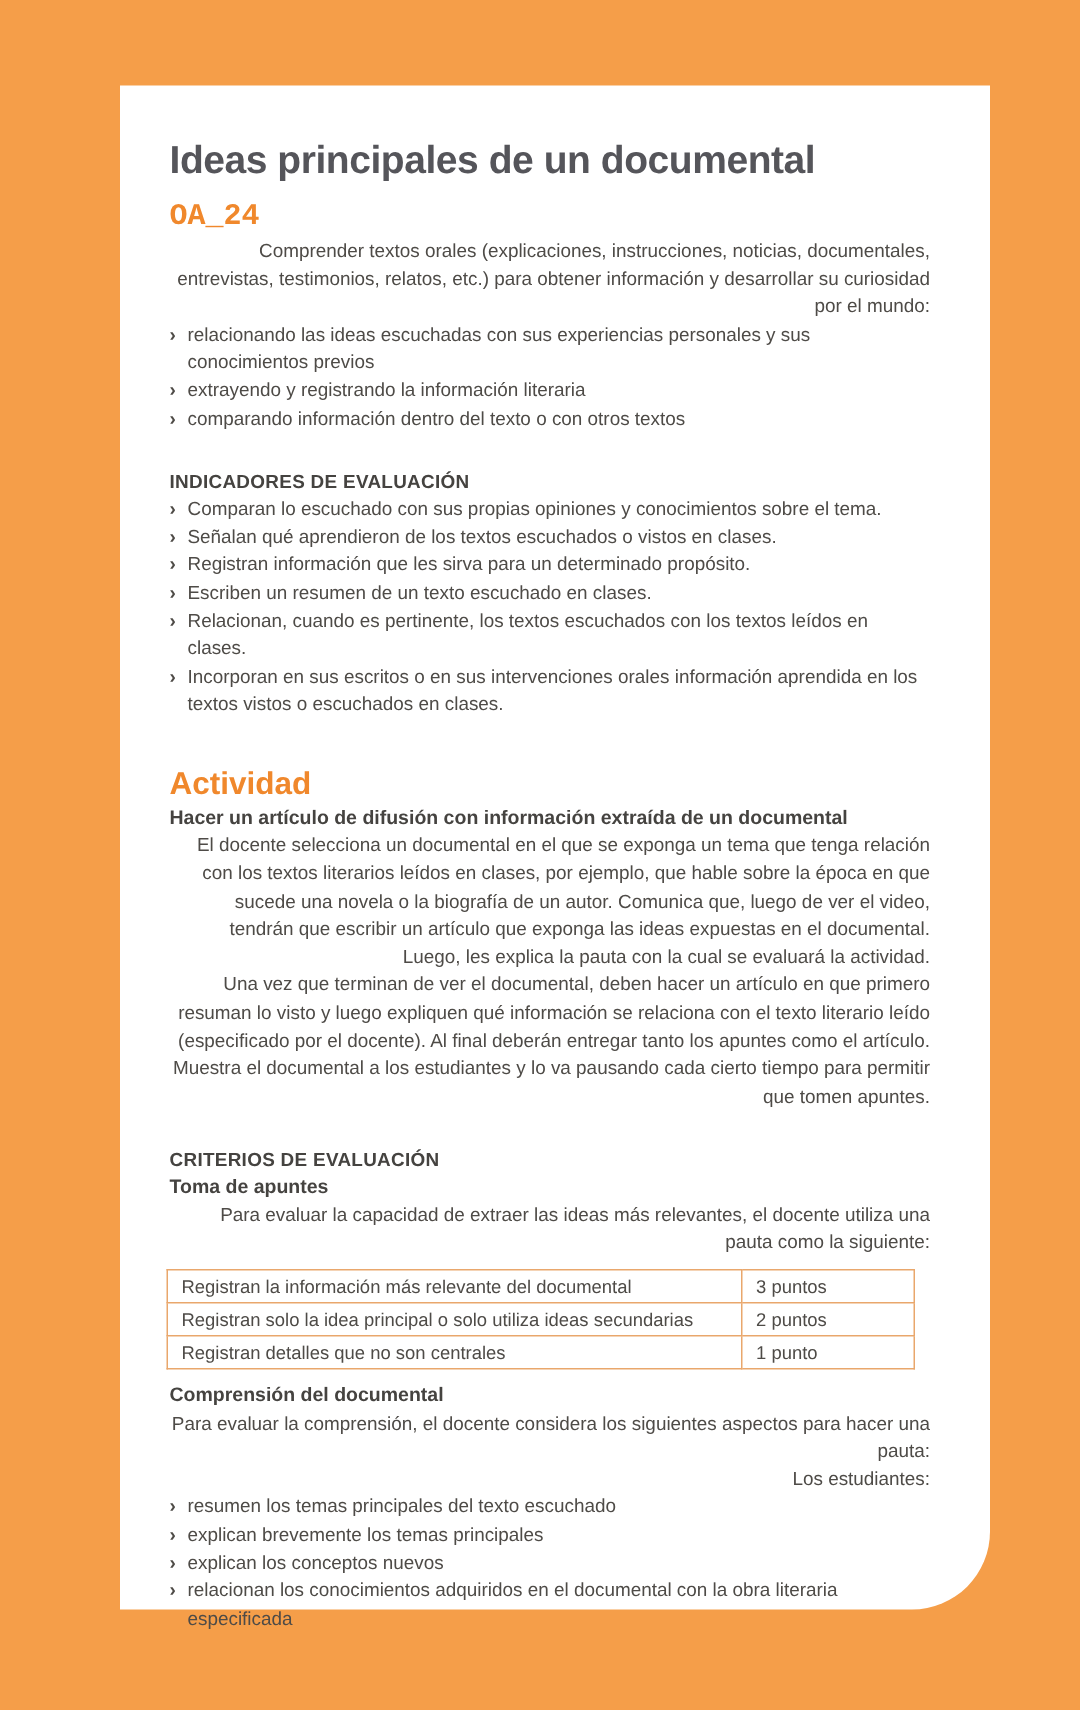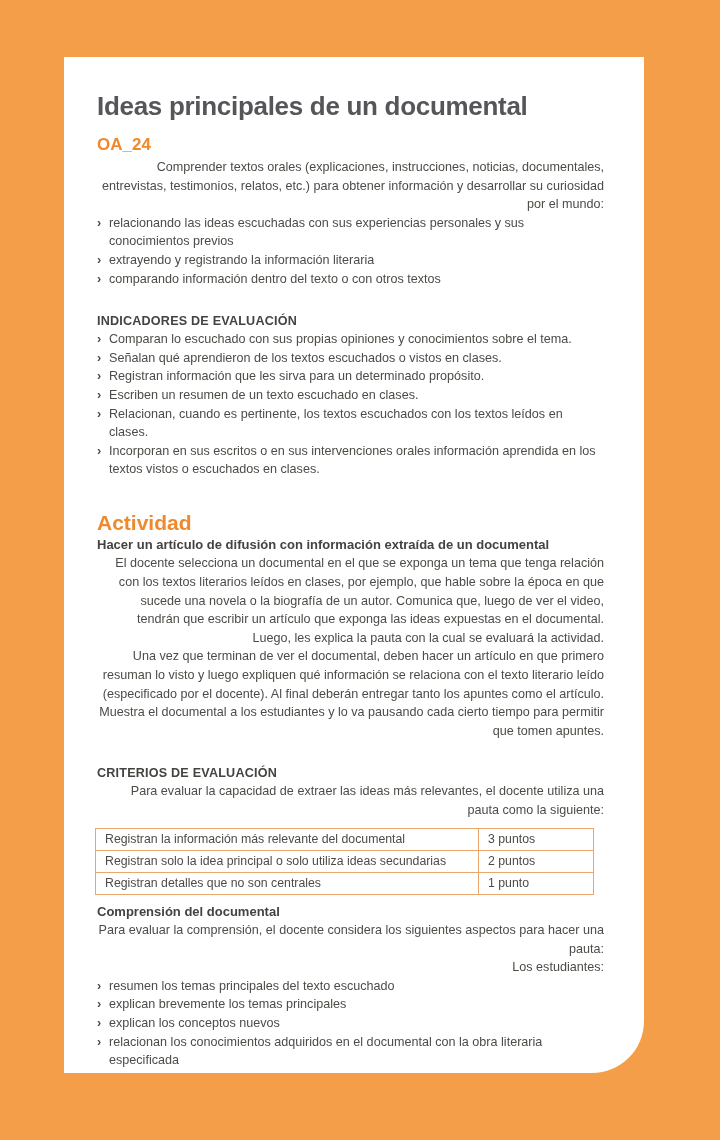--- a/index.html
+++ b/index.html
@@ -4,41 +4,41 @@
 <style>
   * { margin: 0; padding: 0; box-sizing: border-box; }
   html, body {
     width: 720px; height: 1140px;
     font-family: "Liberation Sans", "DejaVu Sans", sans-serif;
   }
   body { background: #F59E49; position: relative; overflow: hidden; }
 
   .card {
     position: absolute;
-    left: 64px; top: 57px;
+    left: 80px; top: 57px;
     width: 580px; height: 1016px;
     background: #FFFFFF;
     border-bottom-right-radius: 52px;
     padding: 34px 40px 13px 33px;
     color: #4E4B47;
   }
 
   .page-title {
     font-size: 26px;
     font-weight: bold;
     color: #55555A;
     letter-spacing: -0.3px;
     line-height: 30px;
   }
 
   .accent-heading {
     color: #F0882C;
     font-weight: bold;
   }
-  .oa-heading   { font-size: 17px; margin-top: 13px; line-height: 22px; }
+  .oa-heading   { font-size: 20px; margin-top: 13px; line-height: 22px; font-family: Liberation Mono, monospace; }
   .act-heading  { font-size: 21px; margin-top: 31px; line-height: 26px; }
 
   .caps-heading {
     font-size: 12.6px;
     font-weight: bold;
     color: #454340;
     letter-spacing: 0.2px;
     margin-top: 24px;
     line-height: 18px;
   }
@@ -143,20 +143,21 @@
     </li>
   </ul>
 
   <h2 class="accent-heading act-heading">Actividad</h2>
   <p class="sub-heading">Hacer un artículo de difusión con información extraída de un documental</p>
   <p class="body-text">El docente selecciona un documental en el que se exponga un tema que tenga relación con los textos literarios leídos en clases, por ejemplo, que hable sobre la época en que sucede una novela o la biografía de un autor. Comunica que, luego de ver el video, tendrán que escribir un artículo que exponga las ideas expuestas en el documental. Luego, les explica la pauta con la cual se evaluará la actividad.</p>
   <p class="body-text">Una vez que terminan de ver el documental, deben hacer un artículo en que primero resuman lo visto y luego expliquen qué información se relaciona con el texto literario leído (especificado por el docente). Al final deberán entregar tanto los apuntes como el artículo.</p>
   <p class="body-text">Muestra el documental a los estudiantes y lo va pausando cada cierto tiempo para permitir que tomen apuntes.</p>
 
   <h3 class="caps-heading mt-18">CRITERIOS DE EVALUACIÓN</h3>
+  <p class="sub-heading">Toma de apuntes</p>
   <p class="body-text">Para evaluar la capacidad de extraer las ideas más relevantes, el docente utiliza una pauta como la siguiente:</p>
 
   <table class="rubric">
     <tbody>
       <tr>
         <td>Registran la información más relevante del documental</td>
         <td class="points">3 puntos</td>
       </tr>
       <tr>
         <td>Registran solo la idea principal o solo utiliza ideas secundarias</td>

